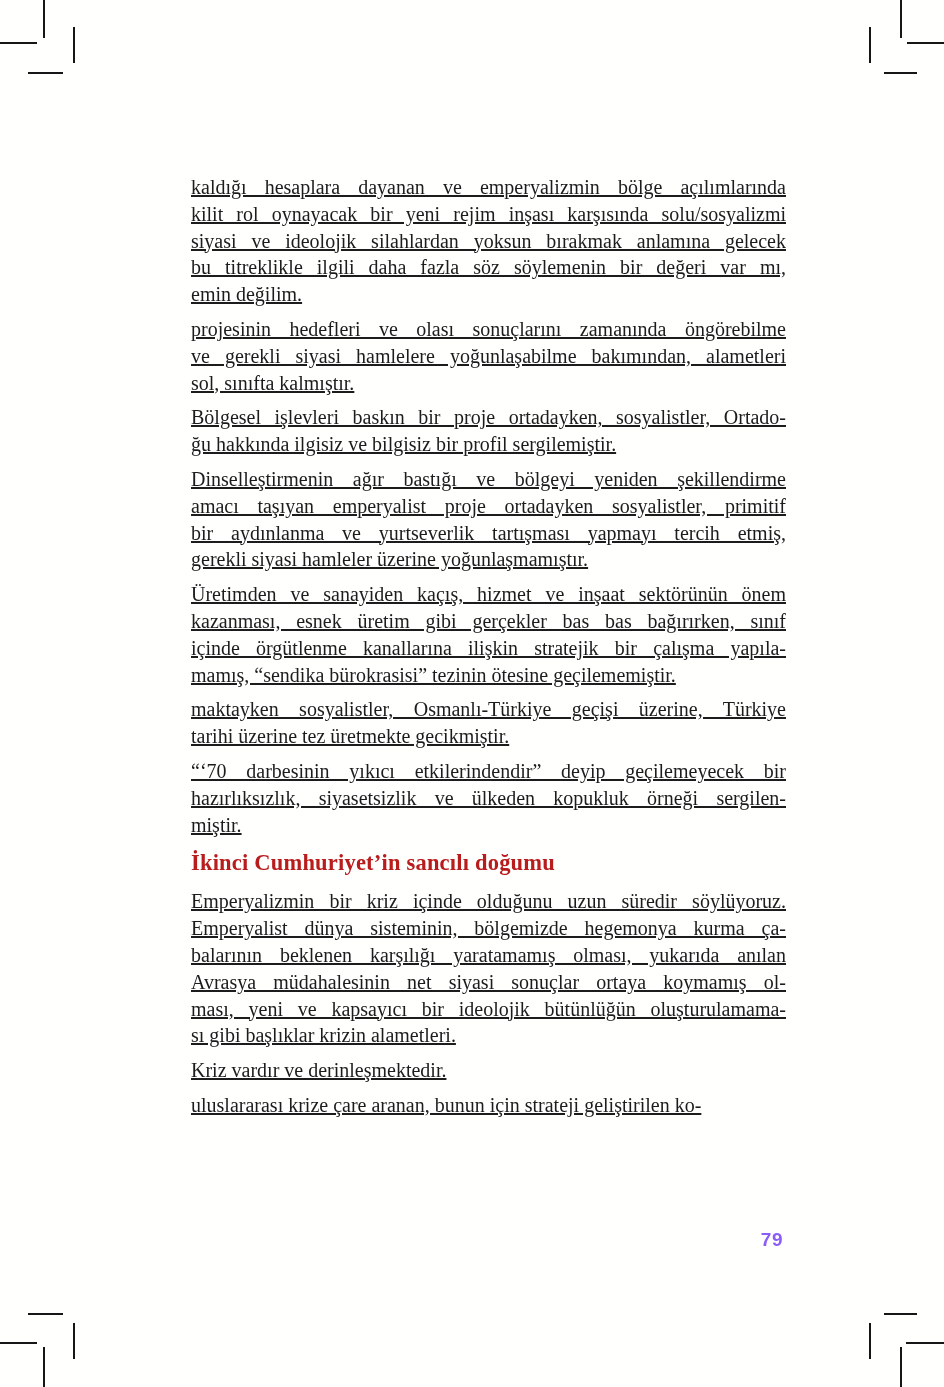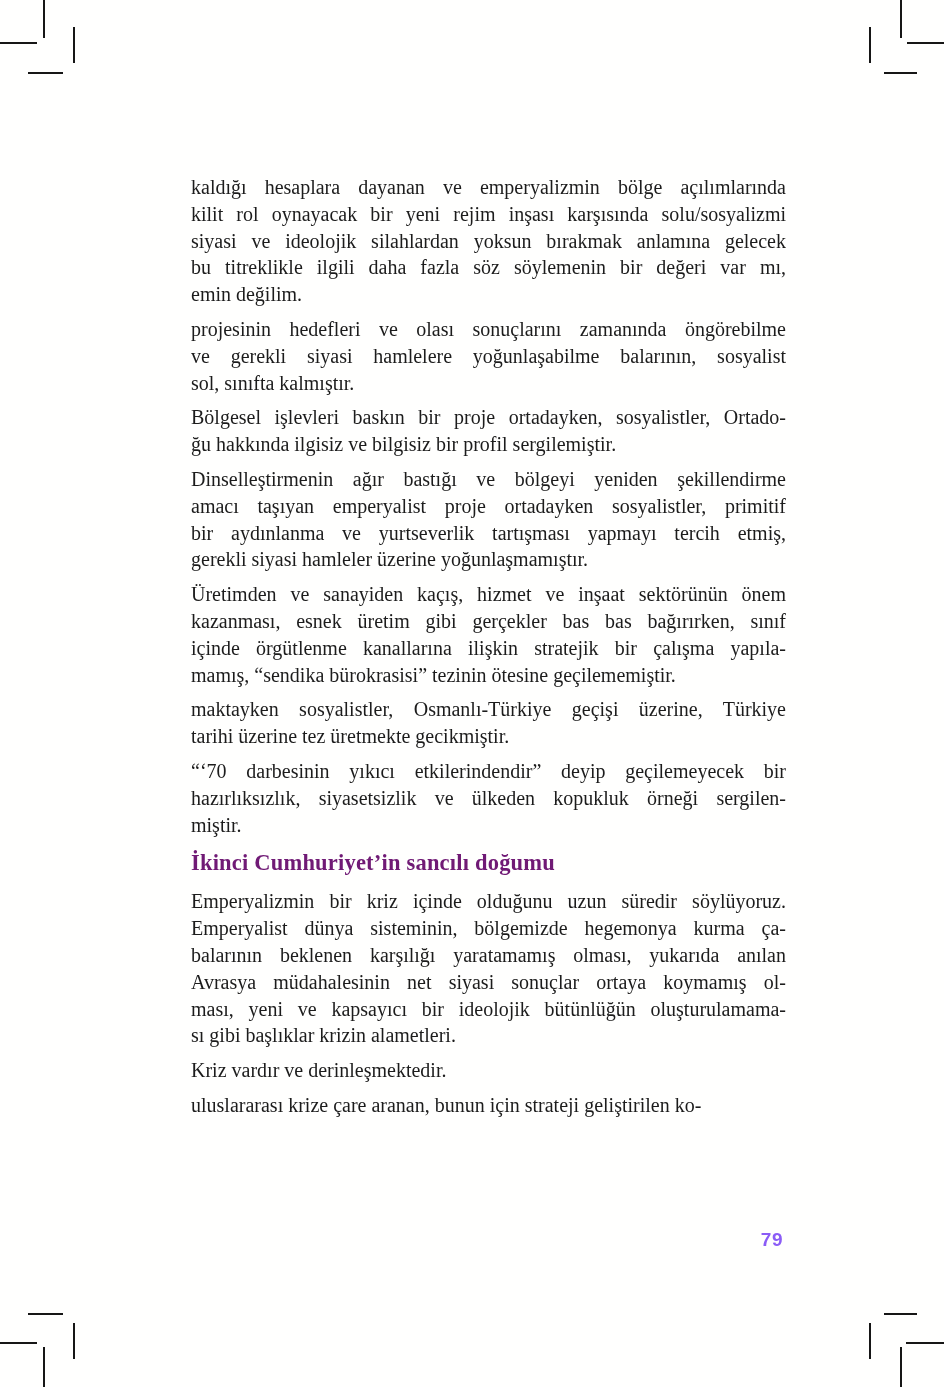--- a/index.html
+++ b/index.html
@@ -18,30 +18,31 @@
     color: #1c1c1c;
     font-size: 20px;
     line-height: 26.8px;
   }
   .para { margin: 0 0 8px 0; }
   .para .line {
     text-align: justify;
     -moz-text-align-last: justify;
     text-align-last: justify;
     white-space: normal;
+    text-decoration: underline;
   }
   .para .line.last {
     -moz-text-align-last: left;
     text-align-last: left;
   }
   .heading {
     font-weight: bold;
     font-size: 22.5px;
     line-height: 30px;
-    color: #701a75;
+    color: #b91c1c;
     margin: 10px 0 10px 0;
     letter-spacing: 0.2px;
   }
   .pagenum {
     position: absolute;
     left: 191px; top: 1229px; width: 592px;
     text-align: right;
     font-family: "Liberation Sans", sans-serif;
     font-weight: 700;
     font-size: 19px;
@@ -83,21 +84,21 @@
   <div class="textblock">
       <div class="para">
         <div class="line">kaldığı hesaplara dayanan ve emperyalizmin bölge açılımlarında</div>
         <div class="line">kilit rol oynayacak bir yeni rejim inşası karşısında solu/sosyalizmi</div>
         <div class="line">siyasi ve ideolojik silahlardan yoksun bırakmak anlamına gelecek</div>
         <div class="line">bu titreklikle ilgili daha fazla söz söylemenin bir değeri var mı,</div>
         <div class="line last">emin değilim.</div>
       </div>
       <div class="para">
         <div class="line">projesinin hedefleri ve olası sonuçlarını zamanında öngörebilme</div>
-        <div class="line">ve gerekli siyasi hamlelere yoğunlaşabilme balarının, sosyalist</div>
+        <div class="line">ve gerekli siyasi hamlelere yoğunlaşabilme bakımından, alametleri</div>
         <div class="line last">sol, sınıfta kalmıştır.</div>
       </div>
       <div class="para">
         <div class="line">Bölgesel işlevleri baskın bir proje ortadayken, sosyalistler, Ortado-</div>
         <div class="line last">ğu hakkında ilgisiz ve bilgisiz bir profil sergilemiştir.</div>
       </div>
       <div class="para">
         <div class="line">Dinselleştirmenin ağır bastığı ve bölgeyi yeniden şekillendirme</div>
         <div class="line">amacı taşıyan emperyalist proje ortadayken sosyalistler, primitif</div>
         <div class="line">bir aydınlanma ve yurtseverlik tartışması yapmayı tercih etmiş,</div>

